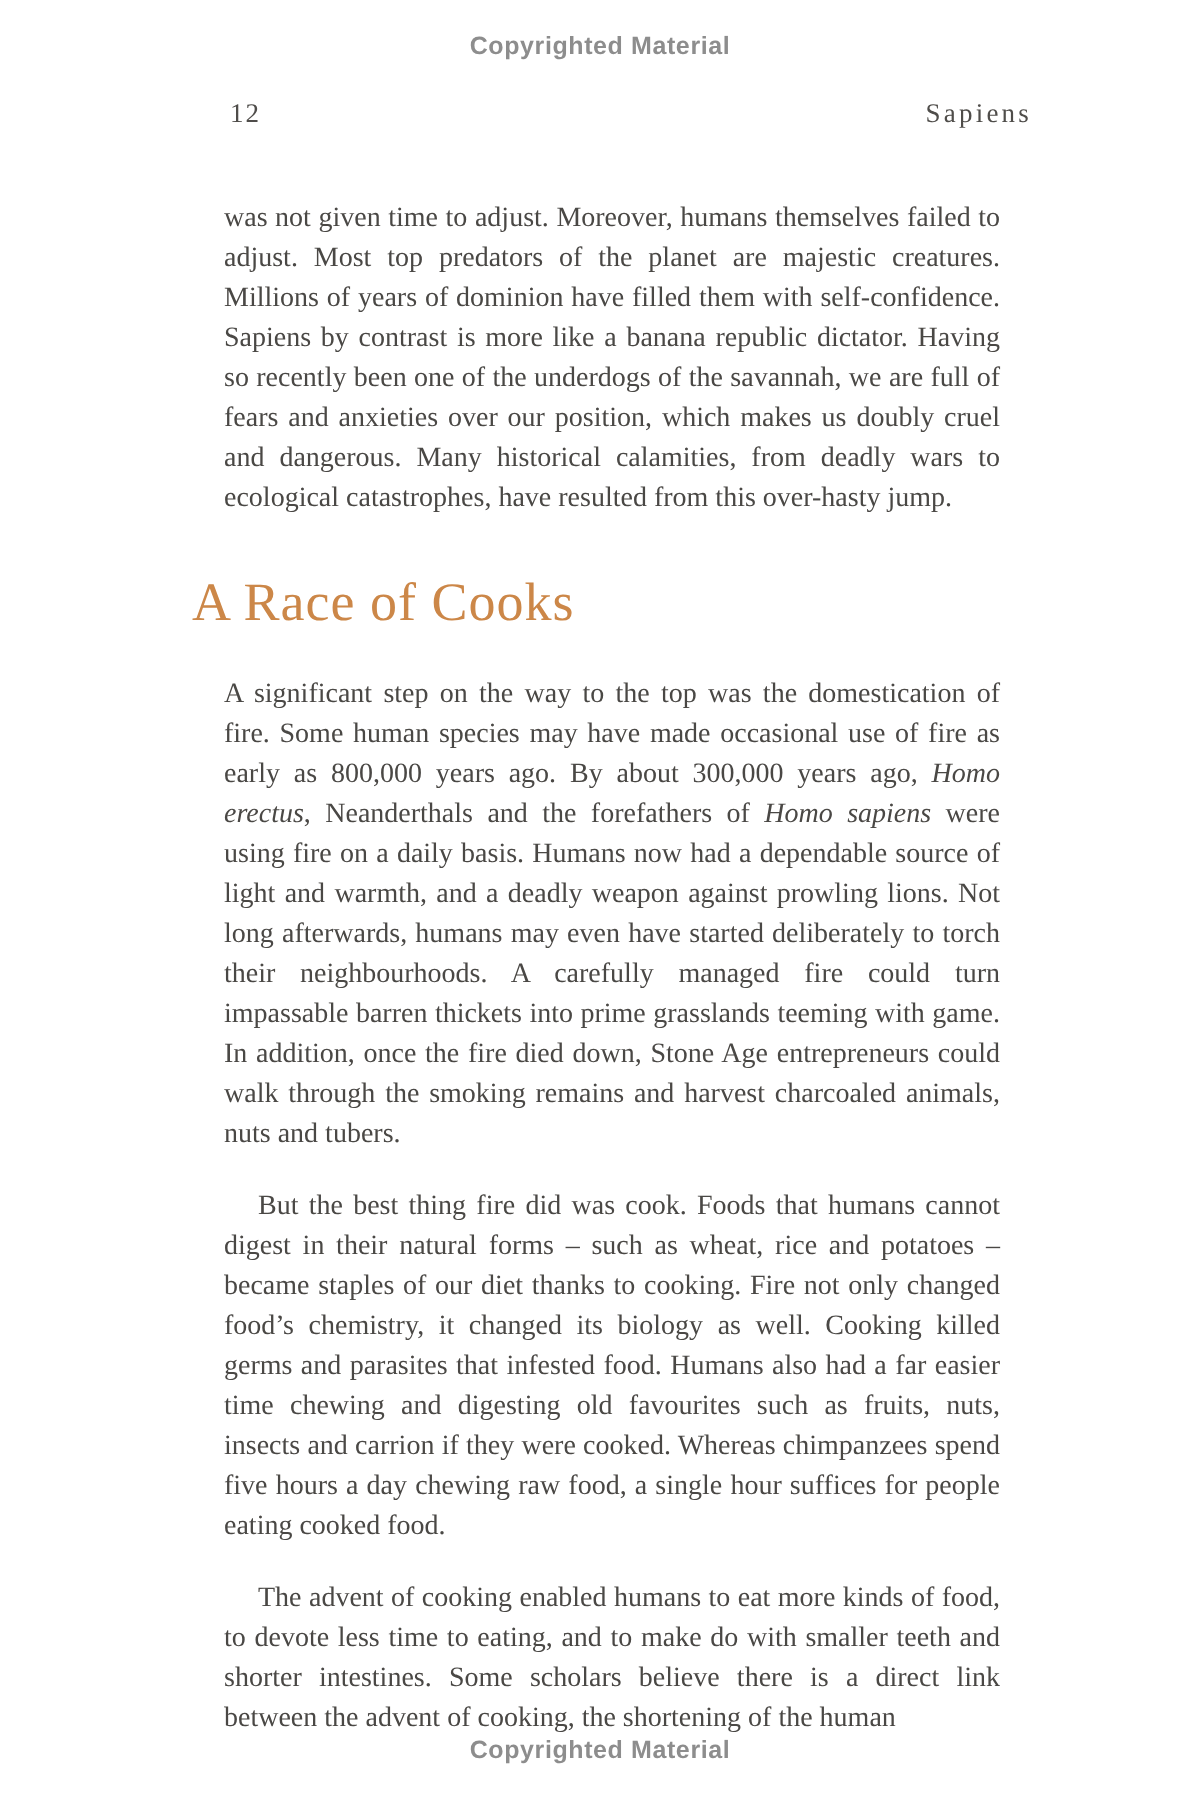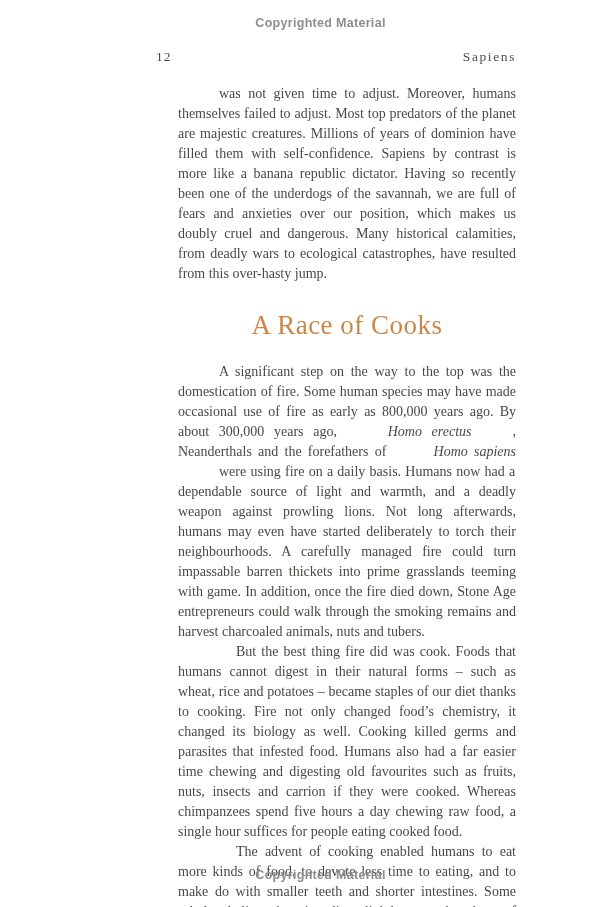--- a/index.html
+++ b/index.html
@@ -2,21 +2,21 @@
 <html style="--heading: #cc8748; --body-text: #4a4845; --copyright: #8d8d8d; --header-text: #4f4d4a; --page-bg: #ffffff;"><head>
 <meta charset="utf-8">
 <style>
   :root {
     --heading: #cc8748;
     --body-text: #4a4845;
     --copyright: #8d8d8d;
     --header-text: #4f4d4a;
     --page-bg: #ffffff;
   }
-  * { box-sizing: border-box; padding-left: 41px; }
+  * { box-sizing: border-box; }
   html, body { margin: 0; padding: 0; background: #ffffff; }
   .page {
     position: relative;
     width: 600px;
     height: 907px;
     background: var(--page-bg);
     font-family: "Liberation Serif", serif;
     overflow: hidden;
   }
   .banner {
@@ -52,28 +52,27 @@
   .content {
     position: absolute;
     top: 84px;
     left: 96px;
     width: 420px;
     color: var(--body-text);
     font-size: 14px;
     line-height: 20px;
     text-align: justify;
   }
-  .content p { margin: 0; }
+  .content p { margin: 16px; }
   .content p.indent { text-indent: 17px; }
   .section-heading {
     margin: 26px 0 22px 0;
     font-weight: normal;
     font-size: 27px;
     line-height: 30px;
-    text-align: center;
     letter-spacing: 0.5px;
     color: var(--heading);
   }
   .content i { font-style: italic; }
 </style>
 </head>
 <body>
 
 <div class="page">
 

